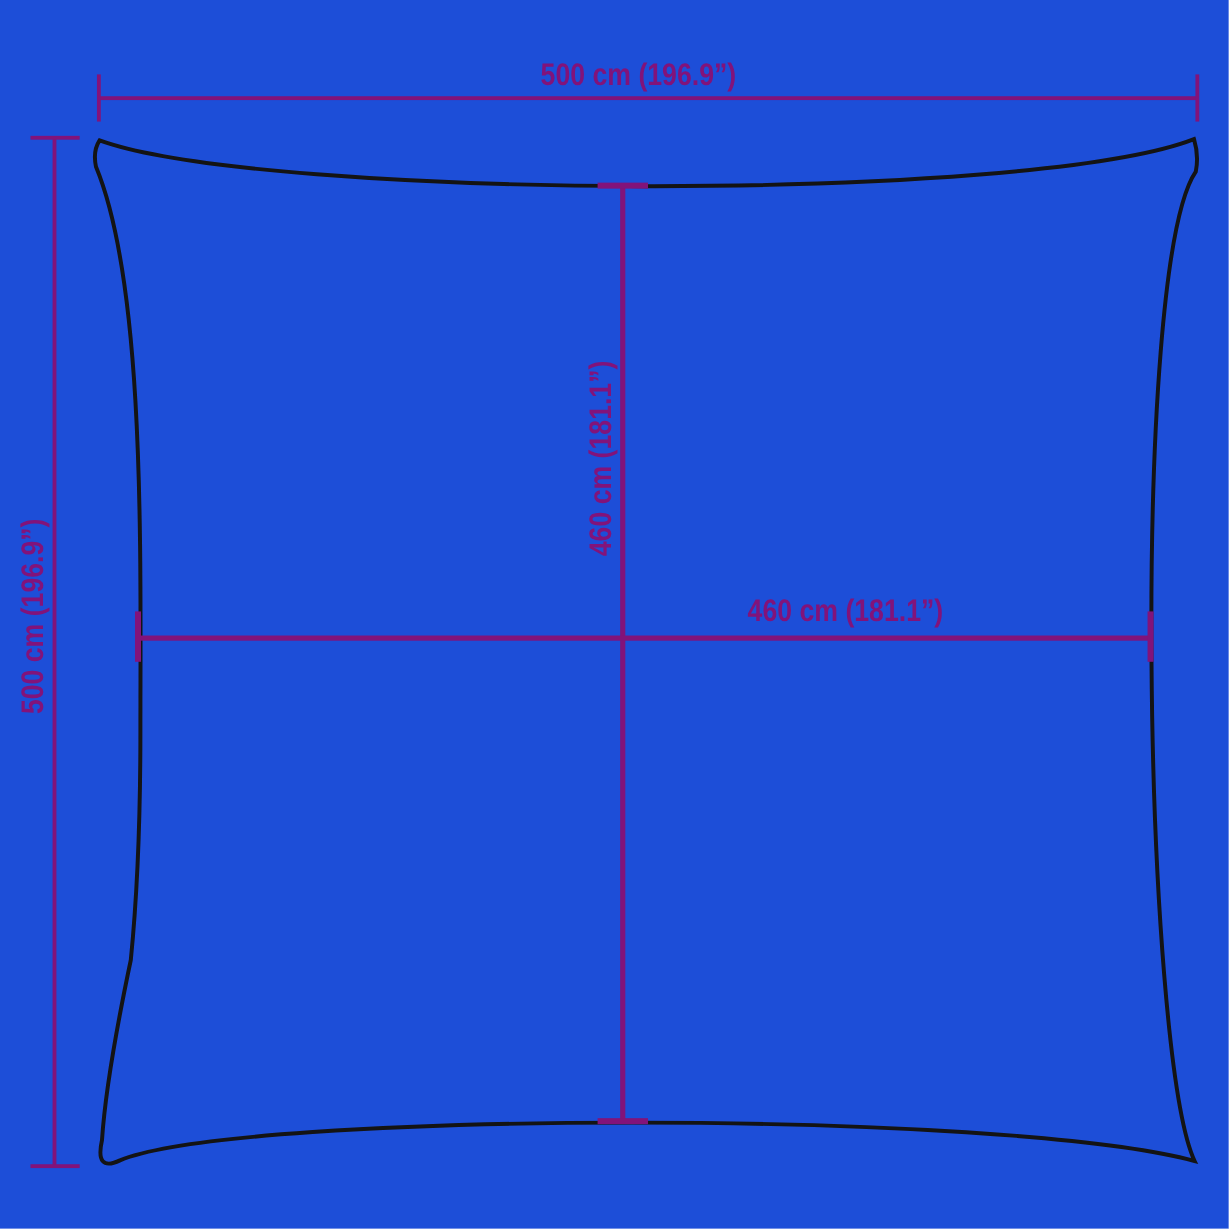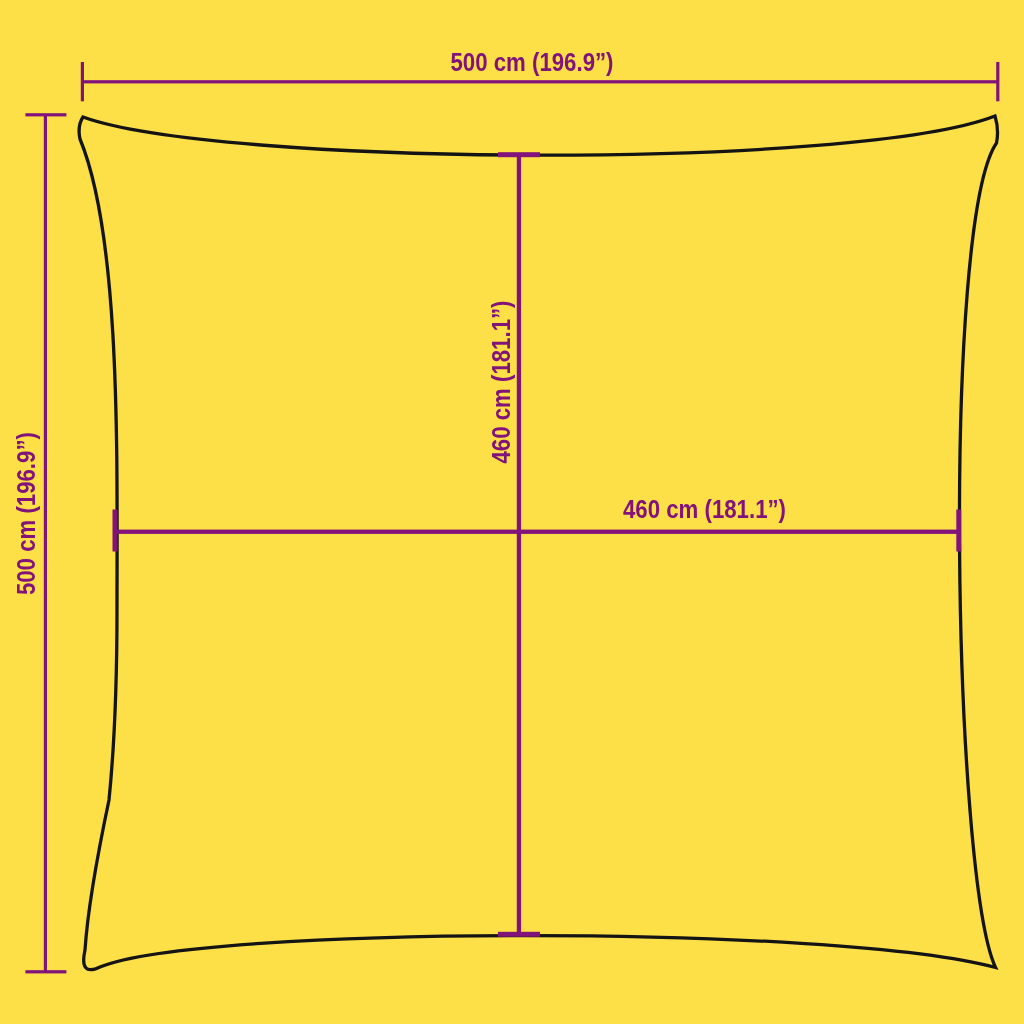--- a/index.html
+++ b/index.html
@@ -1,17 +1,17 @@
 <!DOCTYPE html>
 <html><head>
 <meta charset="utf-8">
 <title>Sunshade sail dimension diagram</title>
 <style>
   html,body{margin:0;padding:0;background:#ffffff;}
-  .wrap{width:1024px;height:1024px;position:relative;overflow:hidden;background:#fde047;text-decoration:underline;}
+  .wrap{width:1024px;height:1024px;position:relative;overflow:hidden;background:#1d4ed8;text-decoration:underline;}
   svg{display:block;filter:blur(0.4px);}
   text{font-family:"Liberation Sans",sans-serif;font-weight:bold;font-size:26px;fill:#82137a;}
 </style>
 </head>
 <body>
 <div class="wrap">
 <svg width="1024" height="1024" viewBox="0 0 1024 1024">
 
   <g>
     <path d="M 83,117

